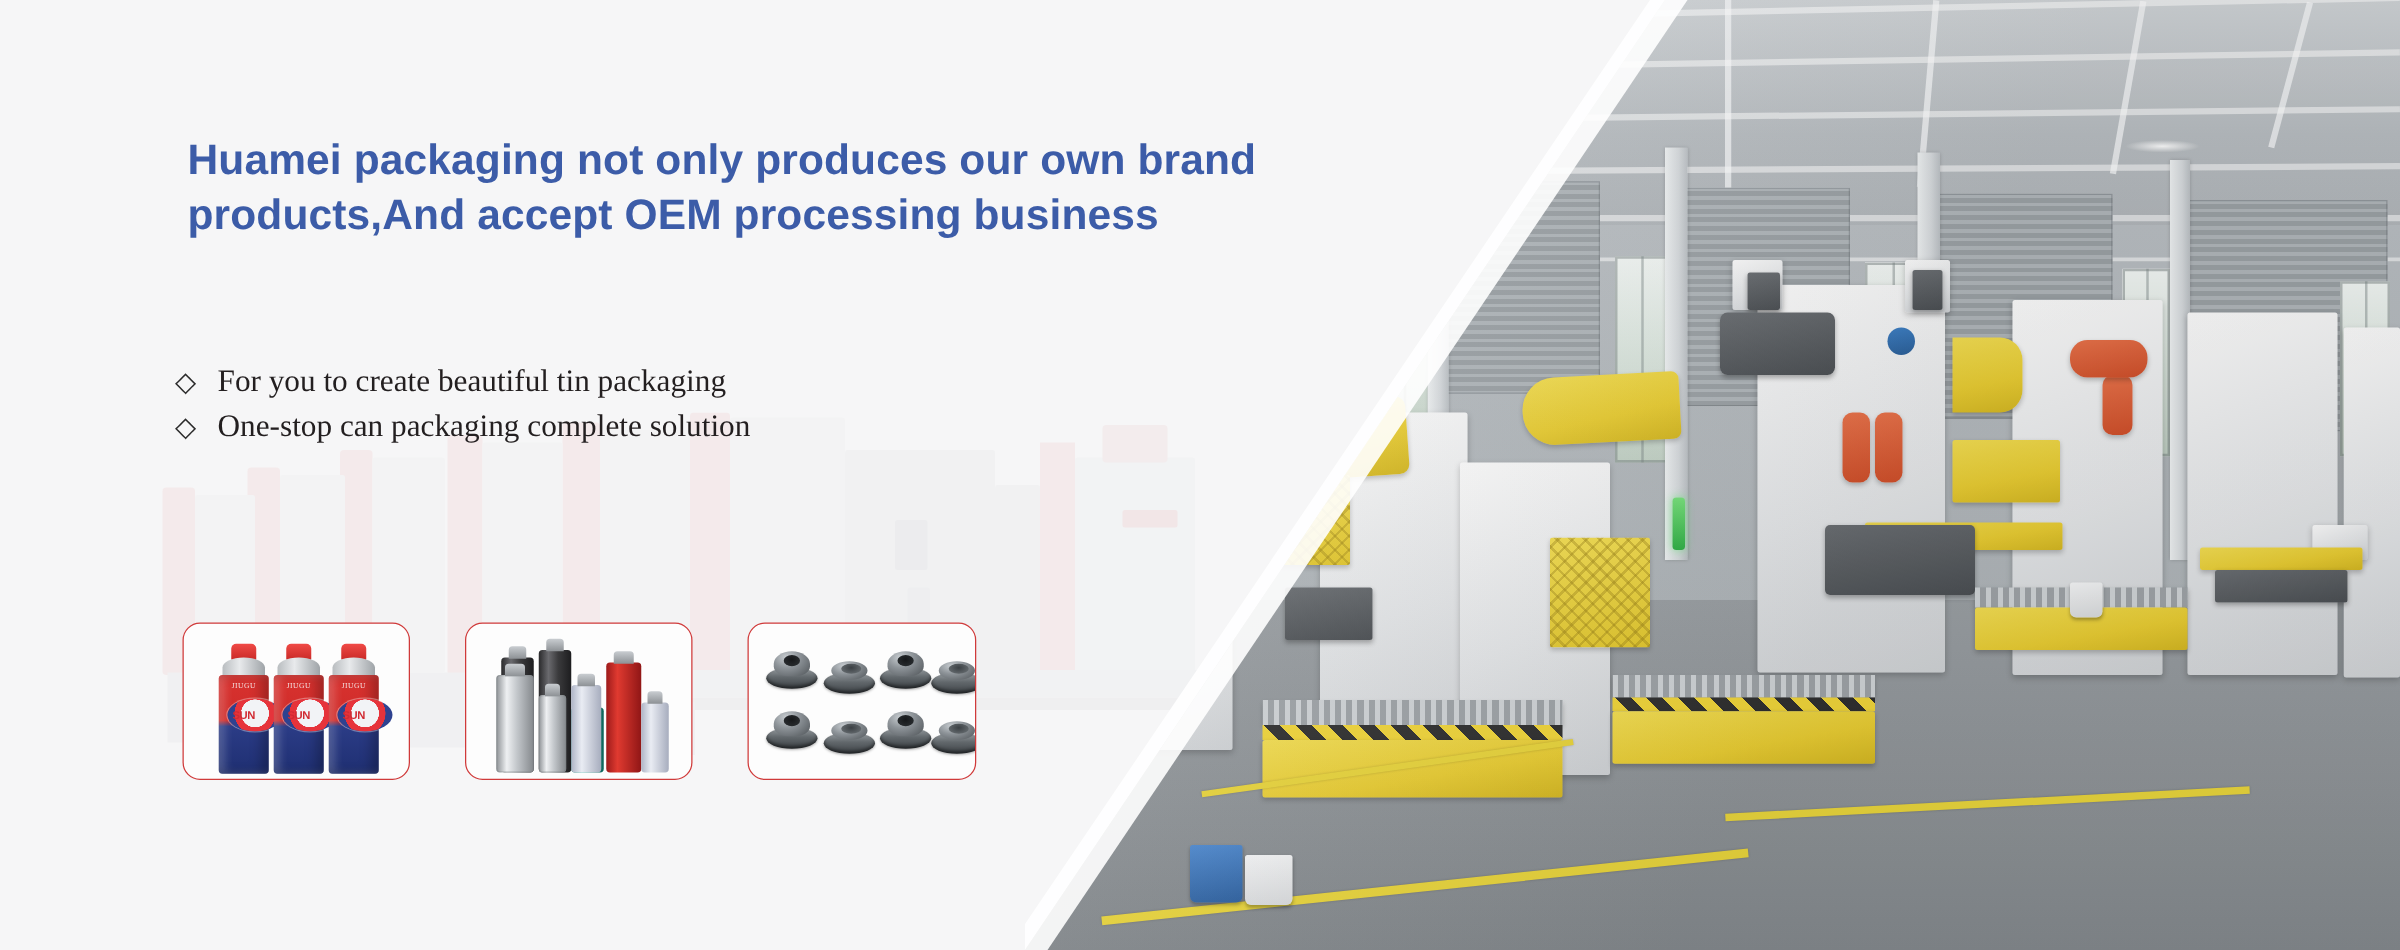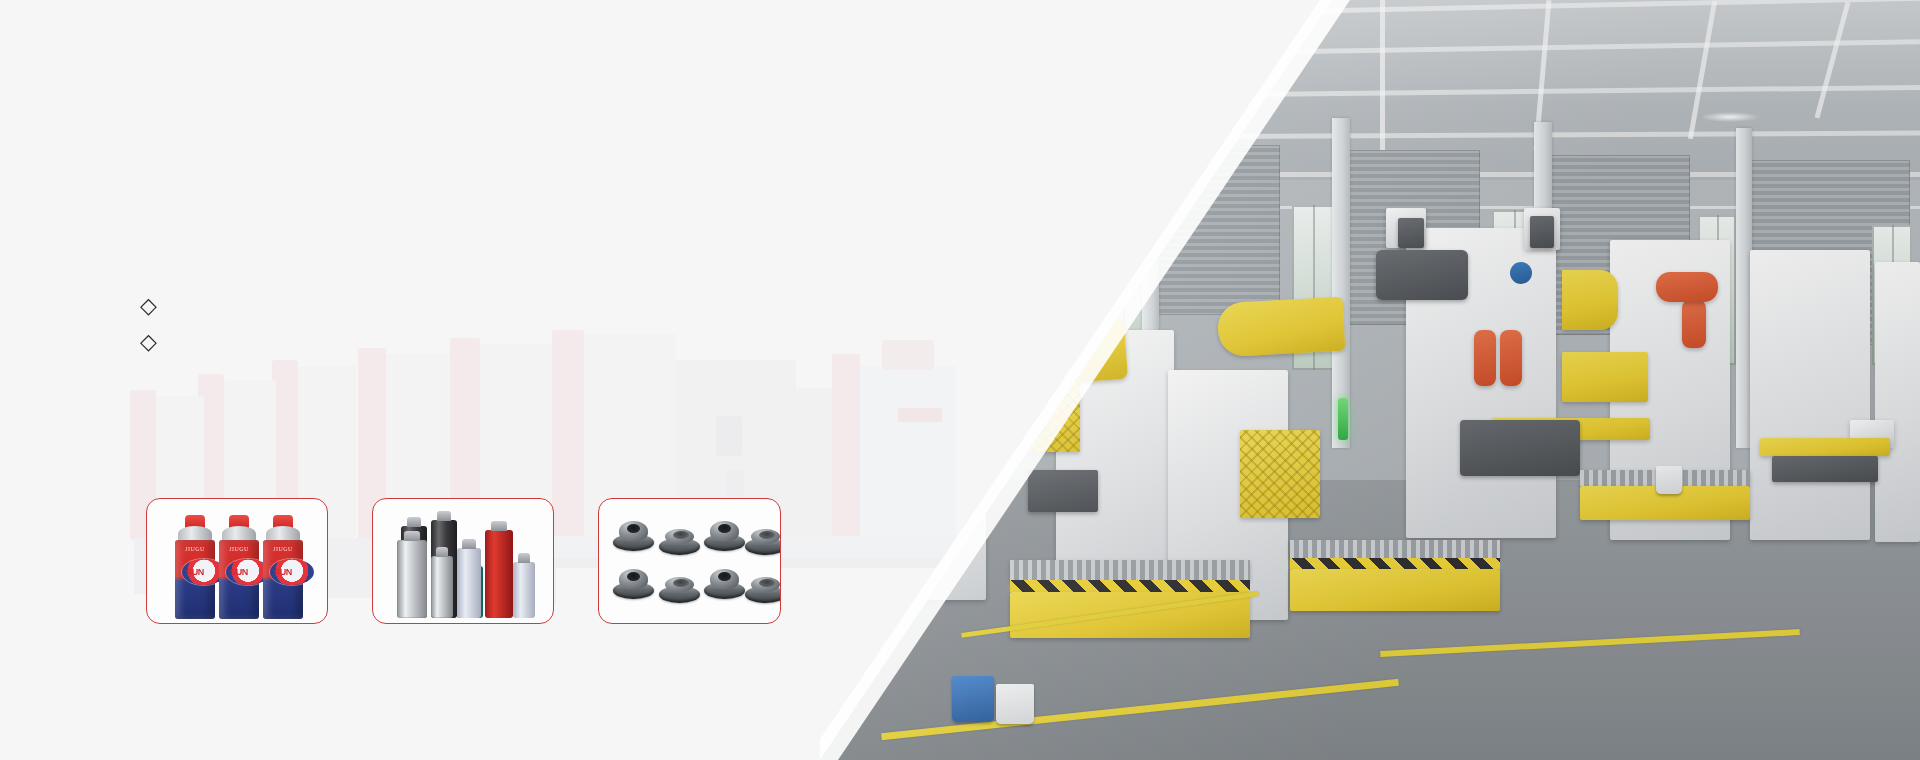--- a/index.html
+++ b/index.html
@@ -471,28 +471,31 @@
 
       <div style="position:absolute;inset:0;background:
           linear-gradient(115deg, rgba(255,255,255,.10), rgba(0,0,0,.06) 60%);"></div>
     </div>
   </div>
 
   <svg class="diag-sliver" viewBox="0 0 1100 760" preserveAspectRatio="none">
     <polygon points="500,0 530,0 18,760 -14,760" fill="#ffffff" opacity="0.9"></polygon>
   </svg>
 
+  <div class="headline">Huamei packaging not only produces our own brand products,And accept OEM processing business</div>
 
 
   <div class="bullets">
     <div class="bullet-row">
       <span class="bullet-dia">◇</span>
+      <span class="bullet-txt">For you to create beautiful tin packaging</span>
     </div>
     <div class="bullet-row">
       <span class="bullet-dia">◇</span>
+      <span class="bullet-txt">One-stop can packaging complete solution</span>
     </div>
   </div>
 
   <div class="cards">
 
     <div class="card c1">
       <div class="can1" style="left:26px;">
         <div class="cap"></div>
           <div class="neck"></div>
           <div class="body"></div>

